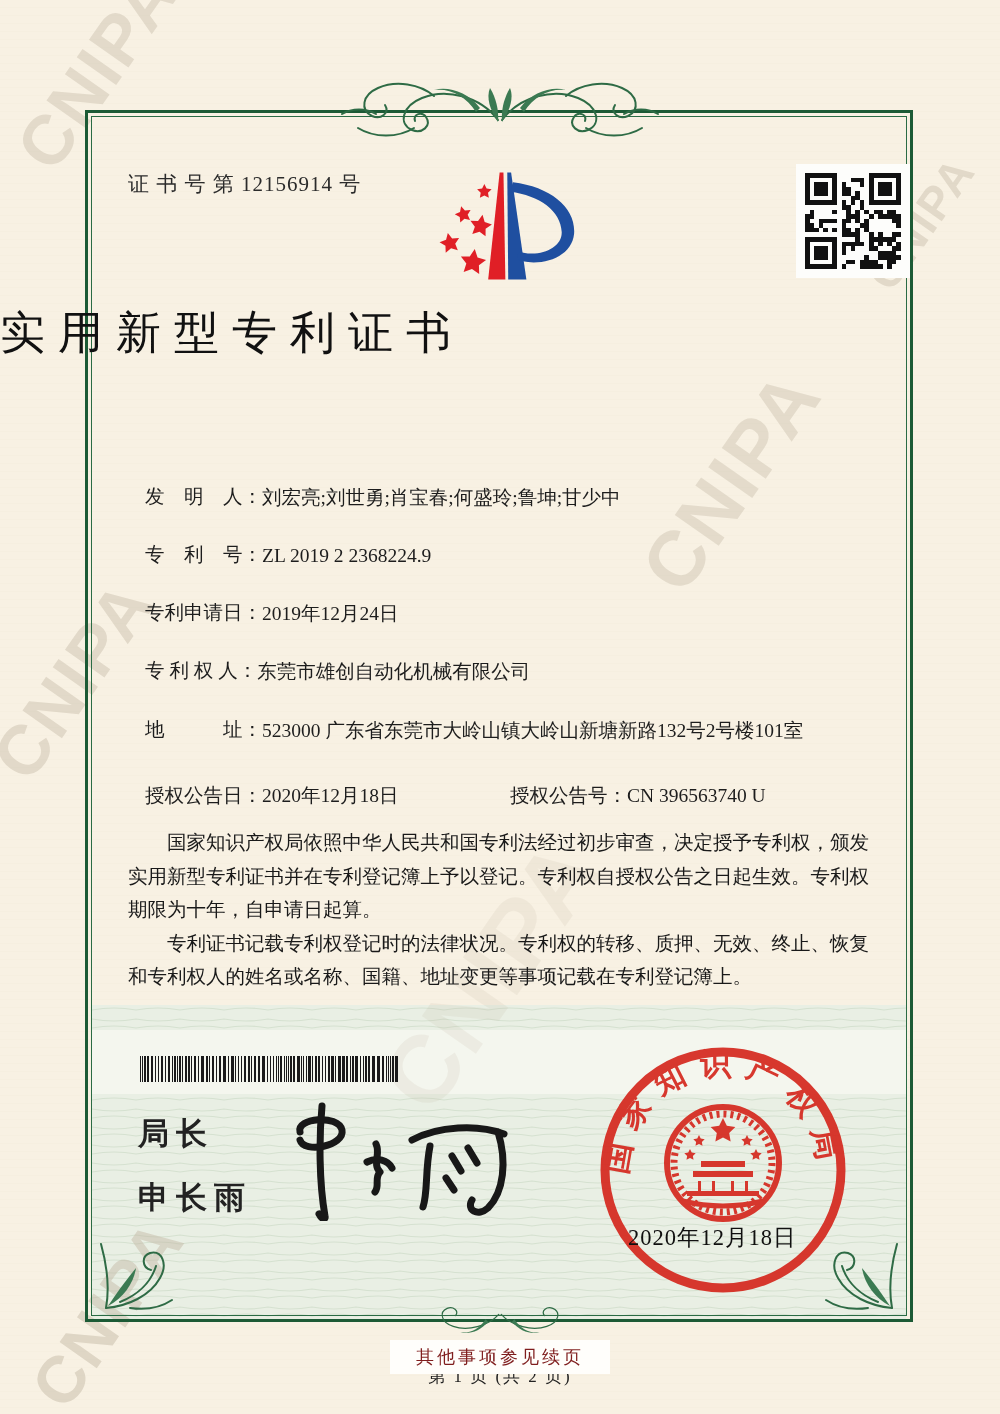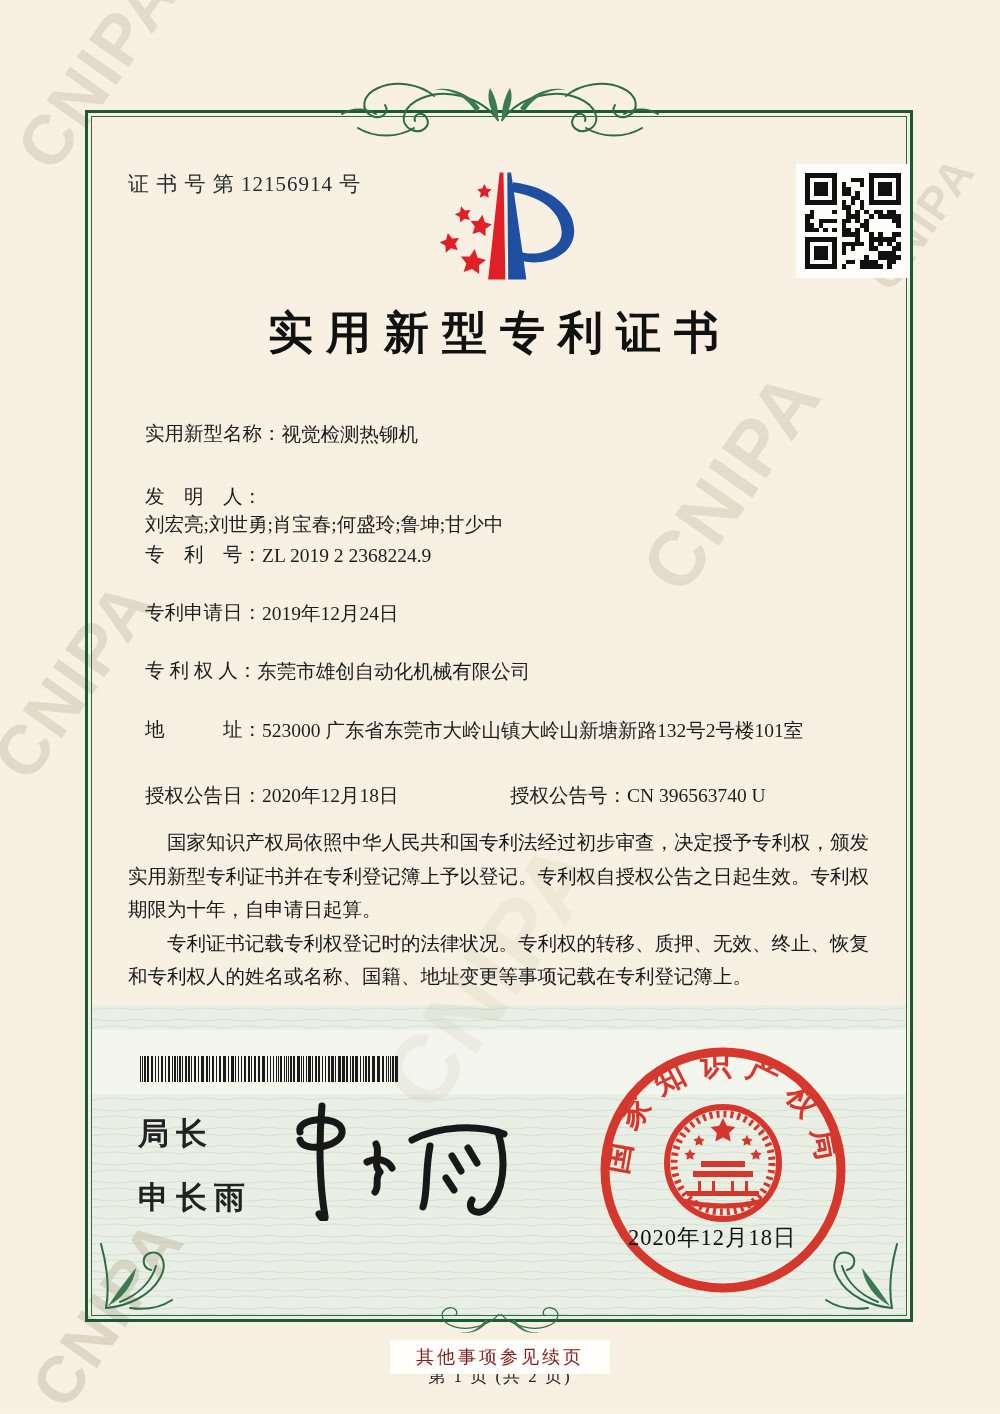--- a/index.html
+++ b/index.html
@@ -28,22 +28,22 @@
   .orn { position:absolute; z-index:5; }
   .orn path { stroke:#2e6b45; stroke-width:2; fill:none; stroke-linecap:round; }
   .orn path.f { fill:#3b7a52; stroke:none; }
 
   
   .cert-no { position:absolute; left:128px; top:170px; font-size:21px; color:#2b2b2b;
              letter-spacing:1px; z-index:6; }
   .logo { position:absolute; left:408px; top:152px; z-index:6; }
   .qr-box { position:absolute; left:796px; top:164px; width:114px; height:114px;
             background:#fdfdfb; z-index:6; padding:9px; }
-  .title { position:absolute; left:0; top:303px; width:100%; text-align:center;
-           font-size:45px; font-weight:bold; letter-spacing:13px; color:#111; z-index:6; }
+  .title { position:absolute; left:0; top:303px; width:100%; text-align:left;
+           font-size:45px; font-weight:normal; letter-spacing:13px; color:#111; z-index:6; }
 
   
   .field-row { position:absolute; left:145px; width:730px; font-size:19.5px;
                color:#1d1d1d; z-index:6; display:flex; }
   .field-label { white-space:pre; }
   .field-value { flex:1; max-width:575px; line-height:1.55; }
   .grant-pair2 { position:absolute; left:365px; top:0; white-space:nowrap; }
 
   
   .body-text { position:absolute; left:128px; top:826px; width:742px; z-index:6;
@@ -322,25 +322,21 @@
         <rect x="15" y="1" width="5" height="5" fill="#fdfdfb"></rect>
         <rect x="16" y="2" width="3" height="3" fill="#111"></rect>
         <rect x="0" y="14" width="7" height="7" fill="#111"></rect>
         <rect x="1" y="15" width="5" height="5" fill="#fdfdfb"></rect>
         <rect x="2" y="16" width="3" height="3" fill="#111"></rect>
       </svg>
   </div>
 
   <div class="title">实用新型专利证书</div>
 
-  <div class="field-row" style="top:420px;">
-    <span class="field-label">实用新型名称：</span>
-    <span class="field-value">视觉检测热铆机</span>
-  </div>
-  <div class="field-row" style="top:483px;flex-direction:column;">
+  <div class="field-row" style="top:483px;">
     <span class="field-label">发　明　人：</span>
     <span class="field-value">刘宏亮;刘世勇;肖宝春;何盛玲;鲁坤;甘少中</span>
   </div>
   <div class="field-row" style="top:541px;">
     <span class="field-label">专　利　号：</span>
     <span class="field-value">ZL 2019 2 2368224.9</span>
   </div>
   <div class="field-row" style="top:599px;">
     <span class="field-label">专利申请日：</span>
     <span class="field-value">2019年12月24日</span>

